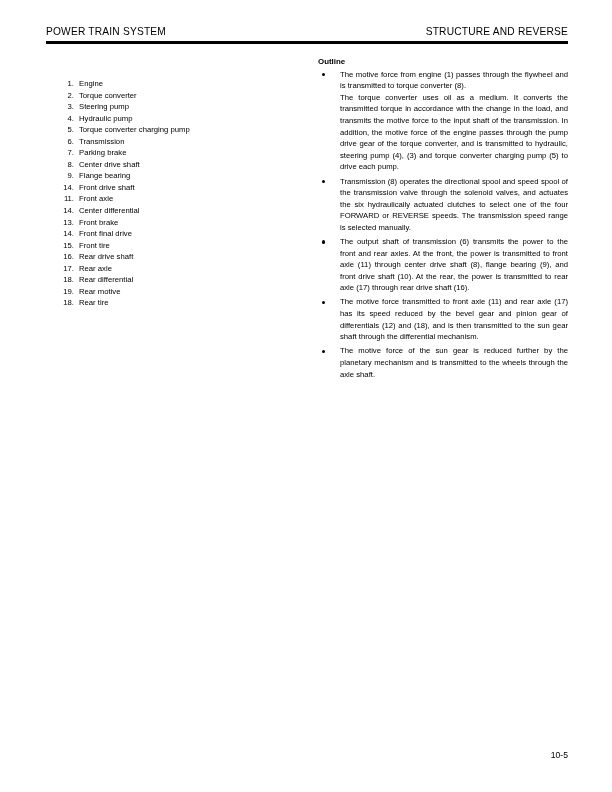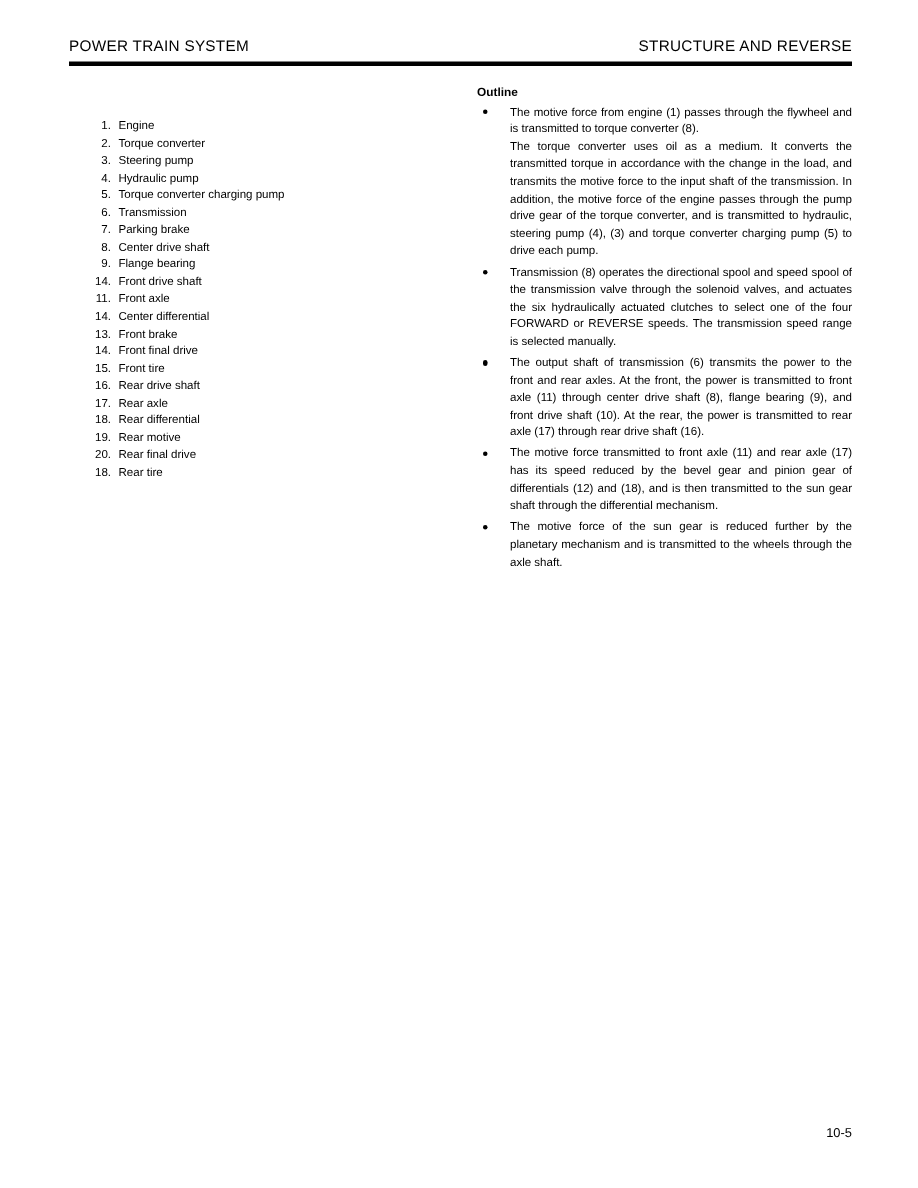--- a/index.html
+++ b/index.html
@@ -202,24 +202,20 @@
       </div>
       <div class="part-row">
         <span class="part-num">18.</span>
         <span class="part-label">Rear differential</span>
       </div>
       <div class="part-row">
         <span class="part-num">19.</span>
         <span class="part-label">Rear motive</span>
       </div>
       <div class="part-row">
-        <span class="part-num">20.</span>
-        <span class="part-label">Rear final drive</span>
-      </div>
-      <div class="part-row">
         <span class="part-num">18.</span>
         <span class="part-label">Rear tire</span>
       </div>
     </div>
 
   <div id="outline">
     <div id="outline-heading">Outline</div>
     <div id="outline-bullets">
         <div class="bullet-item">
           <span class="bullet-mark"></span>

